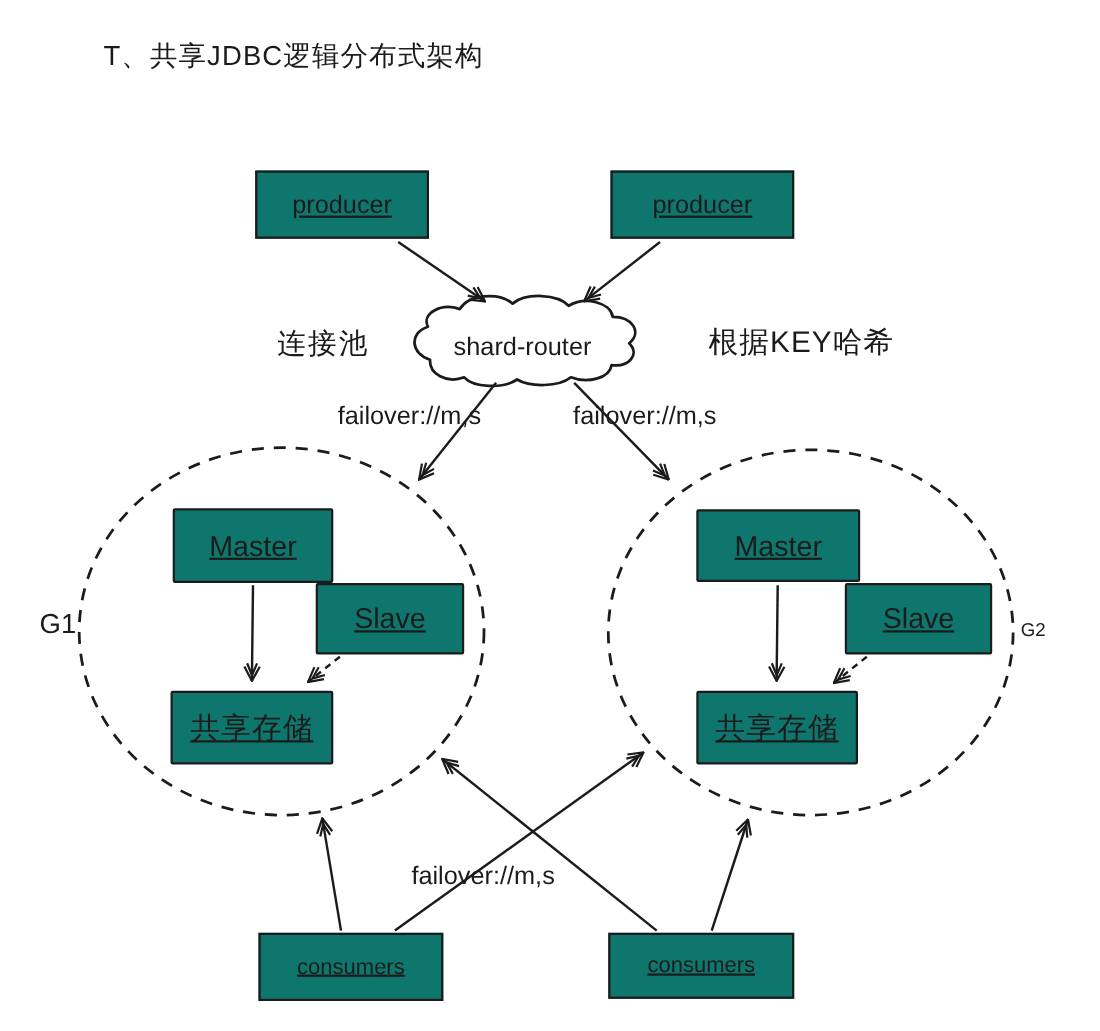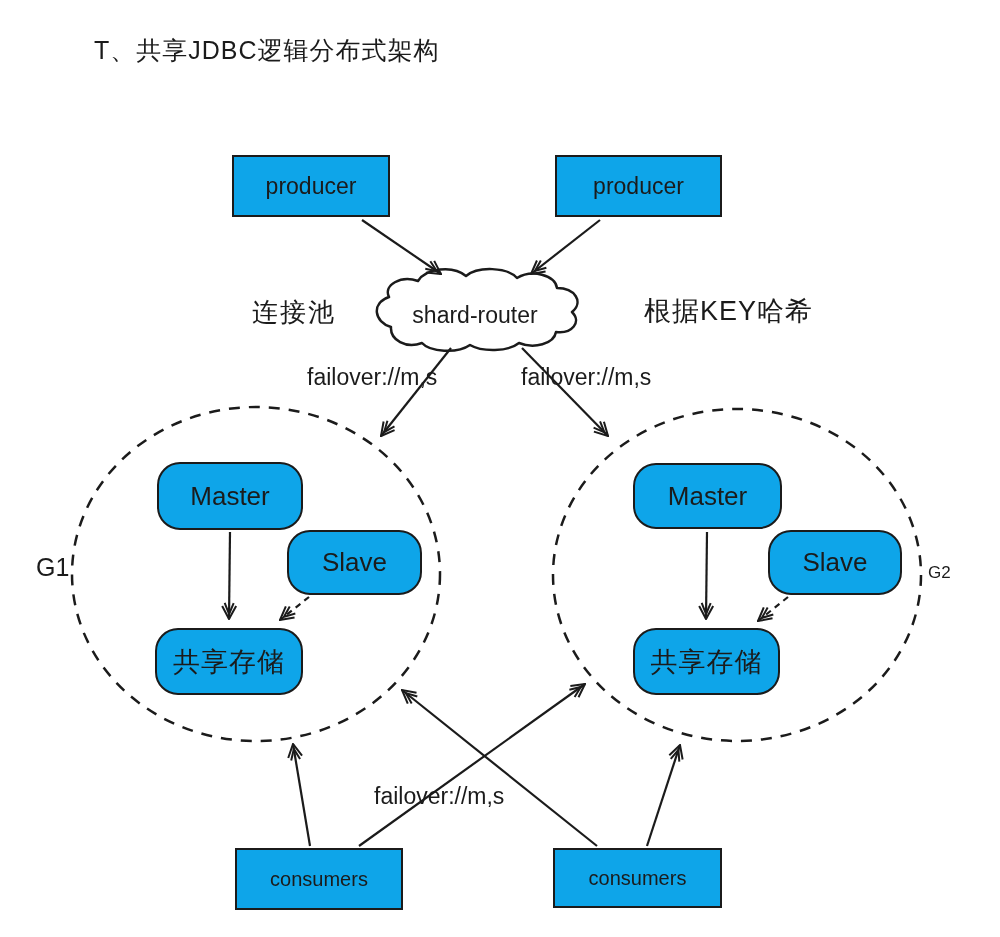--- a/index.html
+++ b/index.html
@@ -2,23 +2,23 @@
 <html><head>
 <meta charset="utf-8">
 <style>
   html,body{margin:0;padding:0;background:#ffffff;}
   #canvas{
     position:relative;width:1000px;height:937px;background:#ffffff;overflow:hidden;
     font-family:"Liberation Sans","DejaVu Sans",sans-serif;color:#1b1b1b;
   }
   #wires{position:absolute;left:0;top:0;width:1000px;height:937px;}
   .node{position:absolute;display:flex;align-items:center;justify-content:center;
-        box-sizing:border-box;background:#0ea5e9;text-align:center;}
+        box-sizing:border-box;background:#0f766e;text-align:center;text-decoration:underline;}
   .rect{border:2.5px solid #1b1b1b;font-size:23px;}
-  .rbox{border:2.5px solid #1b1b1b;border-radius:23px;font-size:26px;align-items:center;}
+  .rbox{border:2.5px solid #1b1b1b;border-radius:2px;font-size:26px;align-items:center;}
   .cjk{font-size:27px;letter-spacing:1px;}
   .lbl{position:absolute;white-space:nowrap;background:transparent;}
   .consumers{font-size:20px;text-align:center;}
 </style>
 </head>
 <body>
 
 <div id="canvas">
 
   <svg id="wires" viewBox="0 0 1000 937" xmlns="http://www.w3.org/2000/svg">

